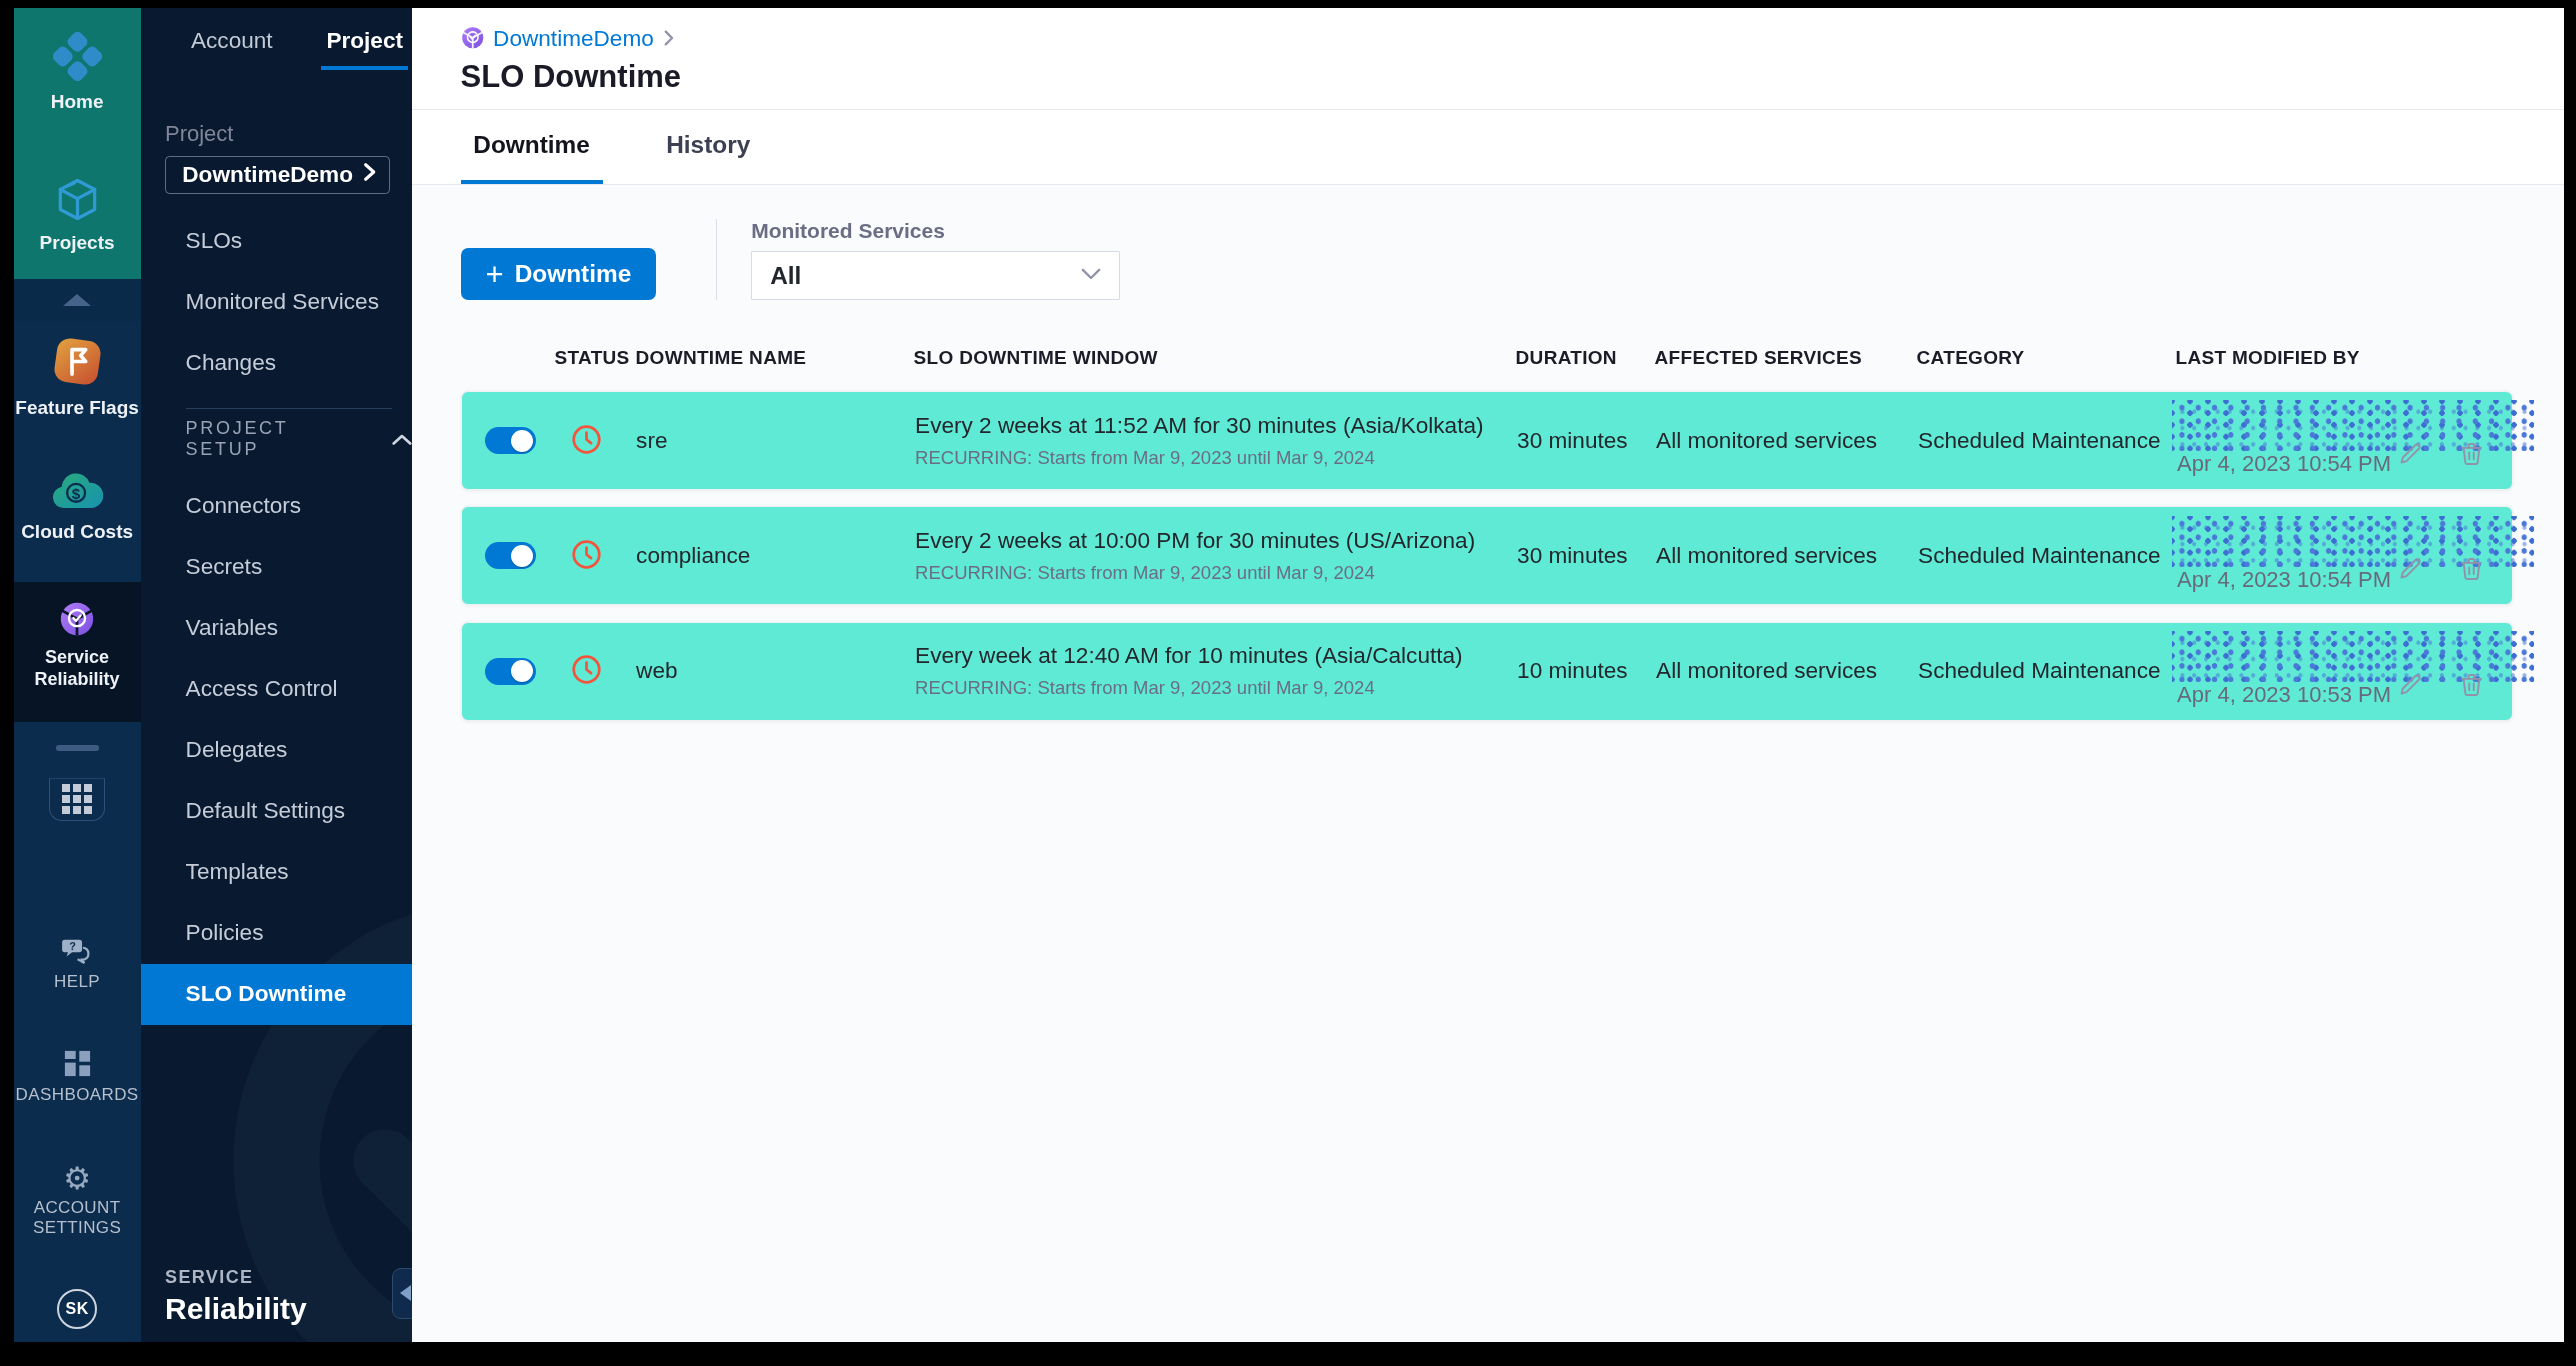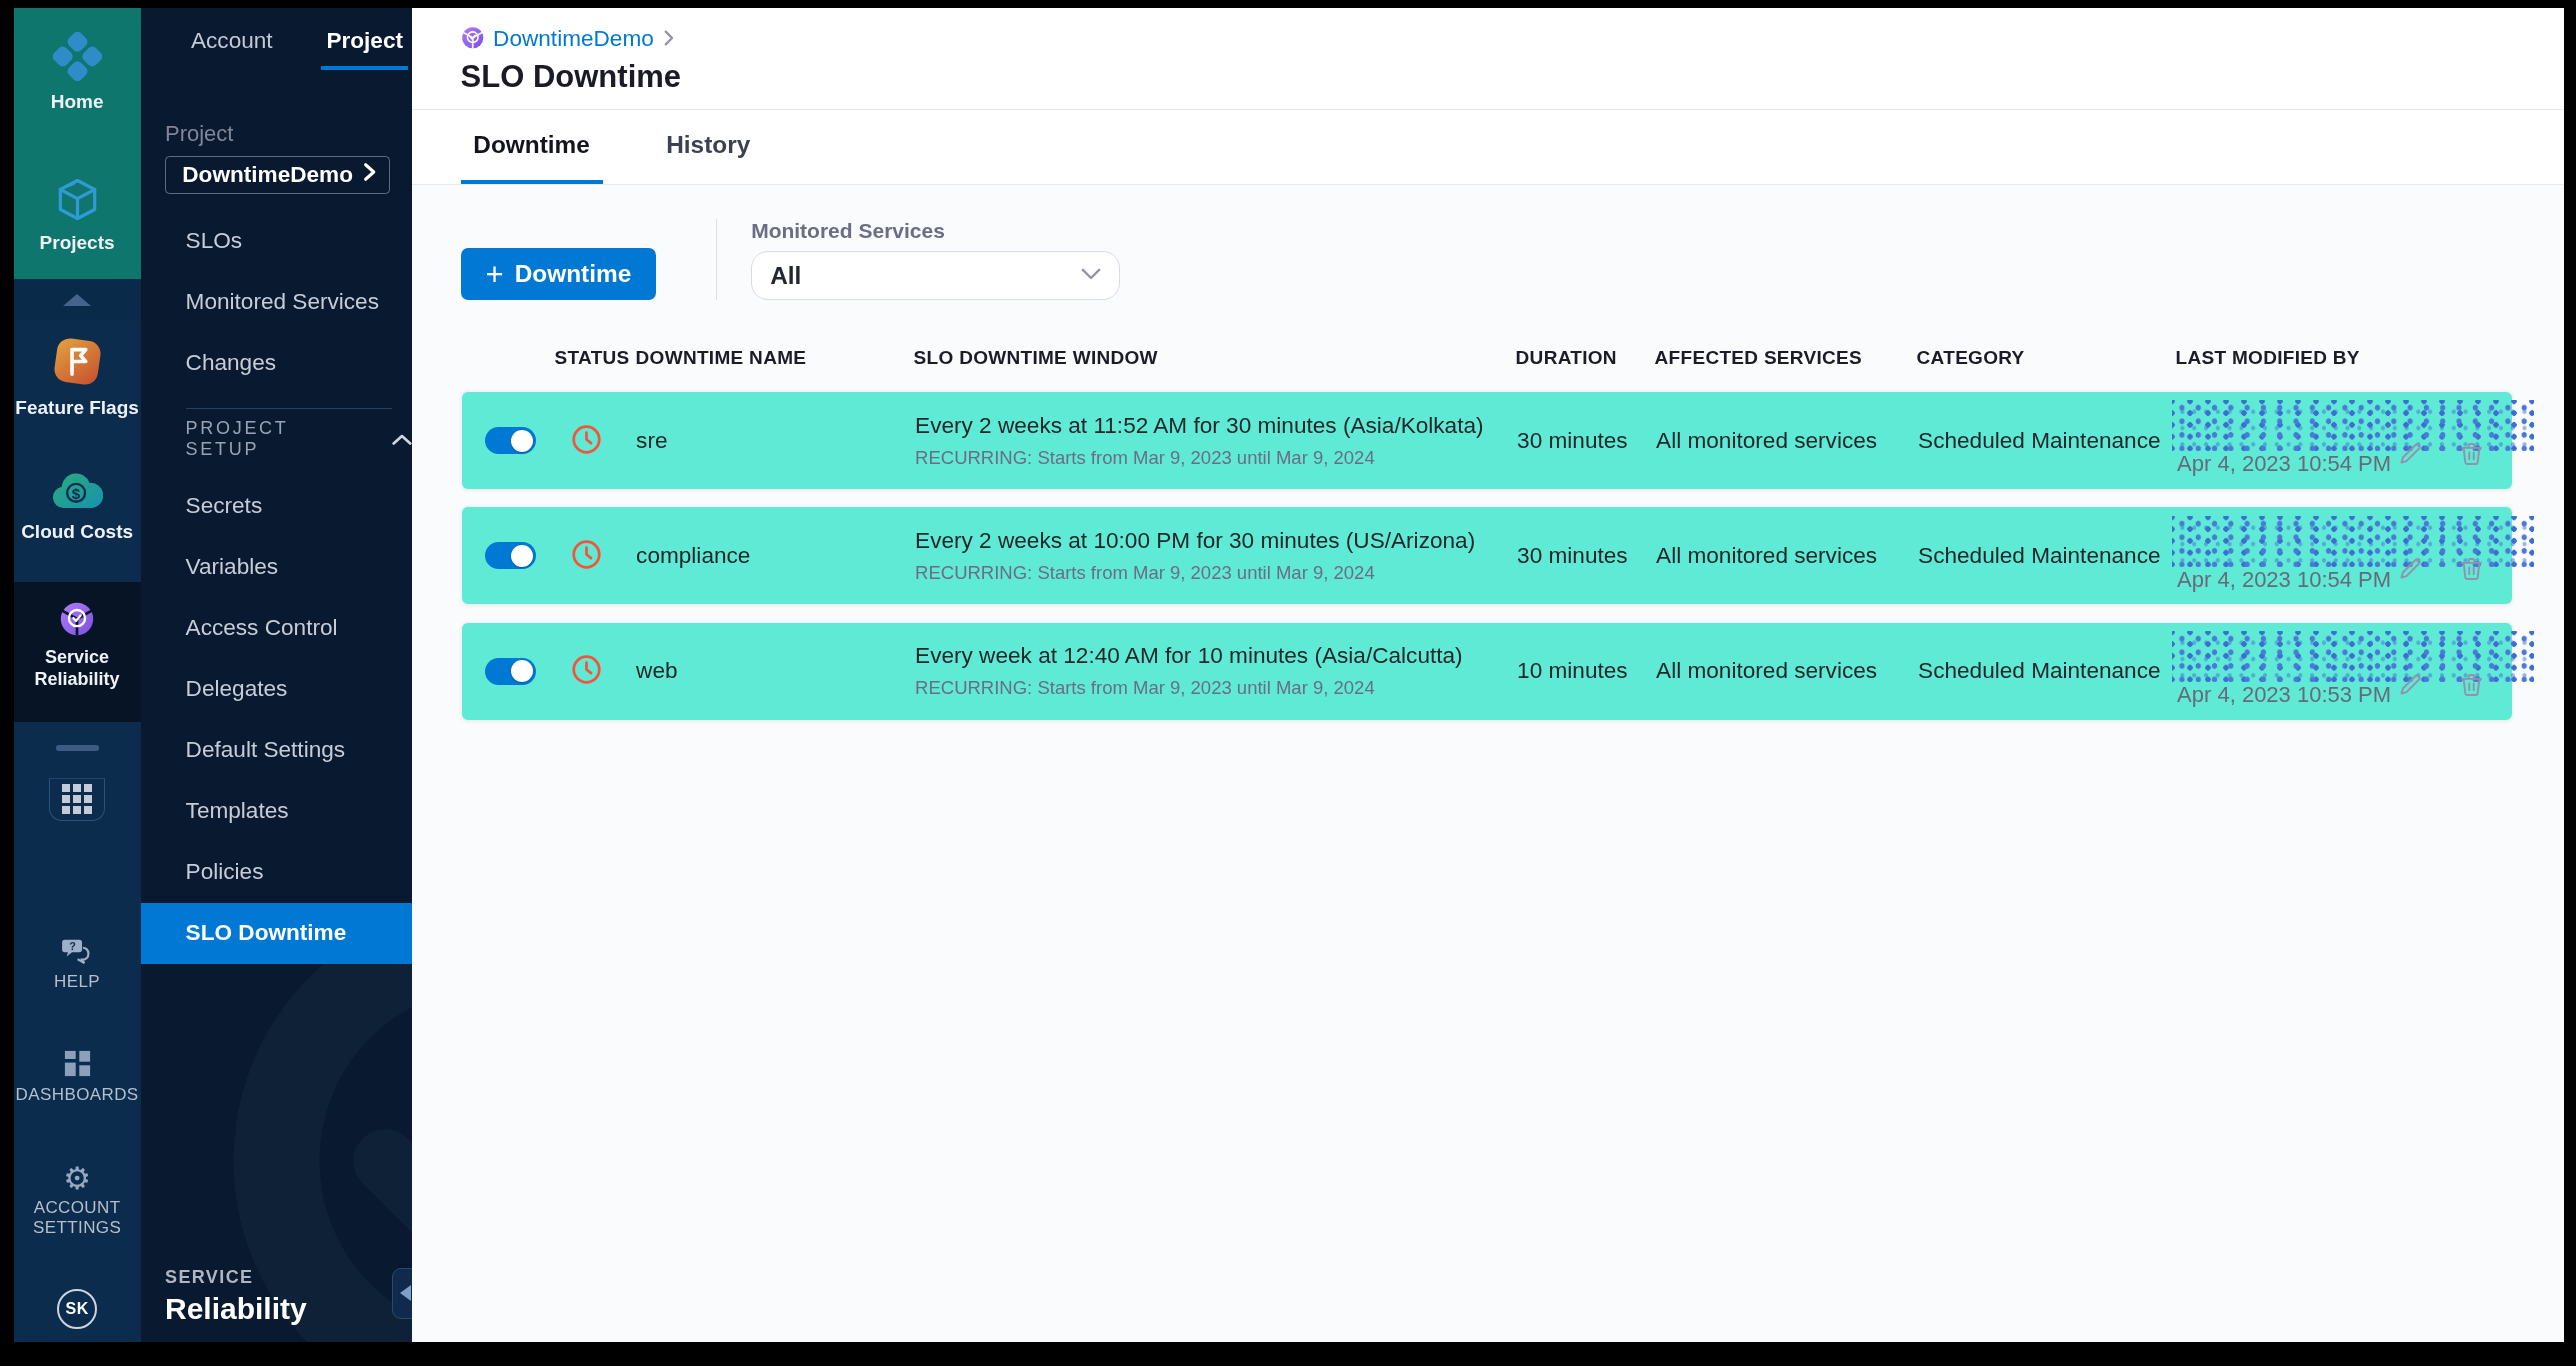--- a/index.html
+++ b/index.html
@@ -60,21 +60,21 @@
   .tab.active { color:#14141f; font-weight:700; border-bottom-color:#0278d5; }
   .content { flex:1; padding:0 51px 0 49px; }
 
   
   .toolbar { margin-top:34px; display:flex; align-items:flex-end; }
   .btn-new { height:52px; background:#0278d5; color:#fff; border:none; border-radius:7.2px; font-family:inherit; font-size:24.4px; font-weight:700; display:flex; align-items:center; padding:0 25px; cursor:pointer; }
   .btn-new .plus { font-size:31px; font-weight:400; margin-right:11px; line-height:1; }
   .vdiv { width:0.9px; align-self:stretch; background:#dcdee8; margin:0 34px 0 60px; }
   .filter { display:flex; flex-direction:column; gap:8.1px; }
   .filter-label { font-size:21px; font-weight:600; color:#6b6d85; }
-  .dropdown { width:369px; height:49px; background:#fff; border:0.9px solid #d9dae5; border-radius:17px; display:flex; align-items:center; padding:7px 18px; cursor:pointer; }
+  .dropdown { width:369px; height:49px; background:#fff; border:0.9px solid #d9dae5; border-radius:1px; display:flex; align-items:center; padding:7px 18px; cursor:pointer; }
   .dropdown .val { flex:1; font-size:24.4px; font-weight:600; color:#22272d; }
   .spacer { flex:1; }
   .search { width:328px; height:49px; background:#fff; border:0.9px solid #d9dae5; border-radius:7.2px; display:flex; align-items:center; padding:0 14.5px; gap:11px; }
   .search input { border:none; outline:none; flex:1; font-family:inherit; font-size:22.6px; color:#22272d; background:transparent; min-width:0; }
   .search input::placeholder { color:#9a9cb0; }
 
   
   .thead { margin-top:47px; display:grid; grid-template-columns:81px 278px 602px 139px 262px 259px 1fr; padding:0 30px 0 94px; font-size:19px; font-weight:700; letter-spacing:0.3px; color:#1c1c28; }
   .trow { margin-top:16.3px; display:grid; grid-template-columns:86px 65px 279px 602px 139px 262px 259px 1fr; padding:0 30px 0 23.5px; align-items:center; height:99px; background:#5eead4; border:0.9px solid #f0f1f5; border-radius:7.2px; box-shadow:0 0.9px 3.6px rgba(40,41,61,.07); }
   .thead + .trow { margin-top:22px; }
@@ -265,20 +265,21 @@
     <div class="menu-divider"></div>
 
     <div class="section-head">
       <span>PROJECT SETUP</span>
       <svg width="22" height="12.7" viewBox="0 0 24 14" fill="none" stroke="#cfd6e2" stroke-width="3.2" stroke-linecap="round" stroke-linejoin="round">
           <path d="M2 12 L12 3 L22 12"></path>
         </svg>
     </div>
 
     <ul class="menu setup">
+      <li>Connectors</li>
       <li>Secrets</li>
       <li>Variables</li>
       <li>Access Control</li>
       <li>Delegates</li>
       <li>Default Settings</li>
       <li>Templates</li>
       <li>Policies</li>
       <li class="active">SLO Downtime</li>
     </ul>
 

